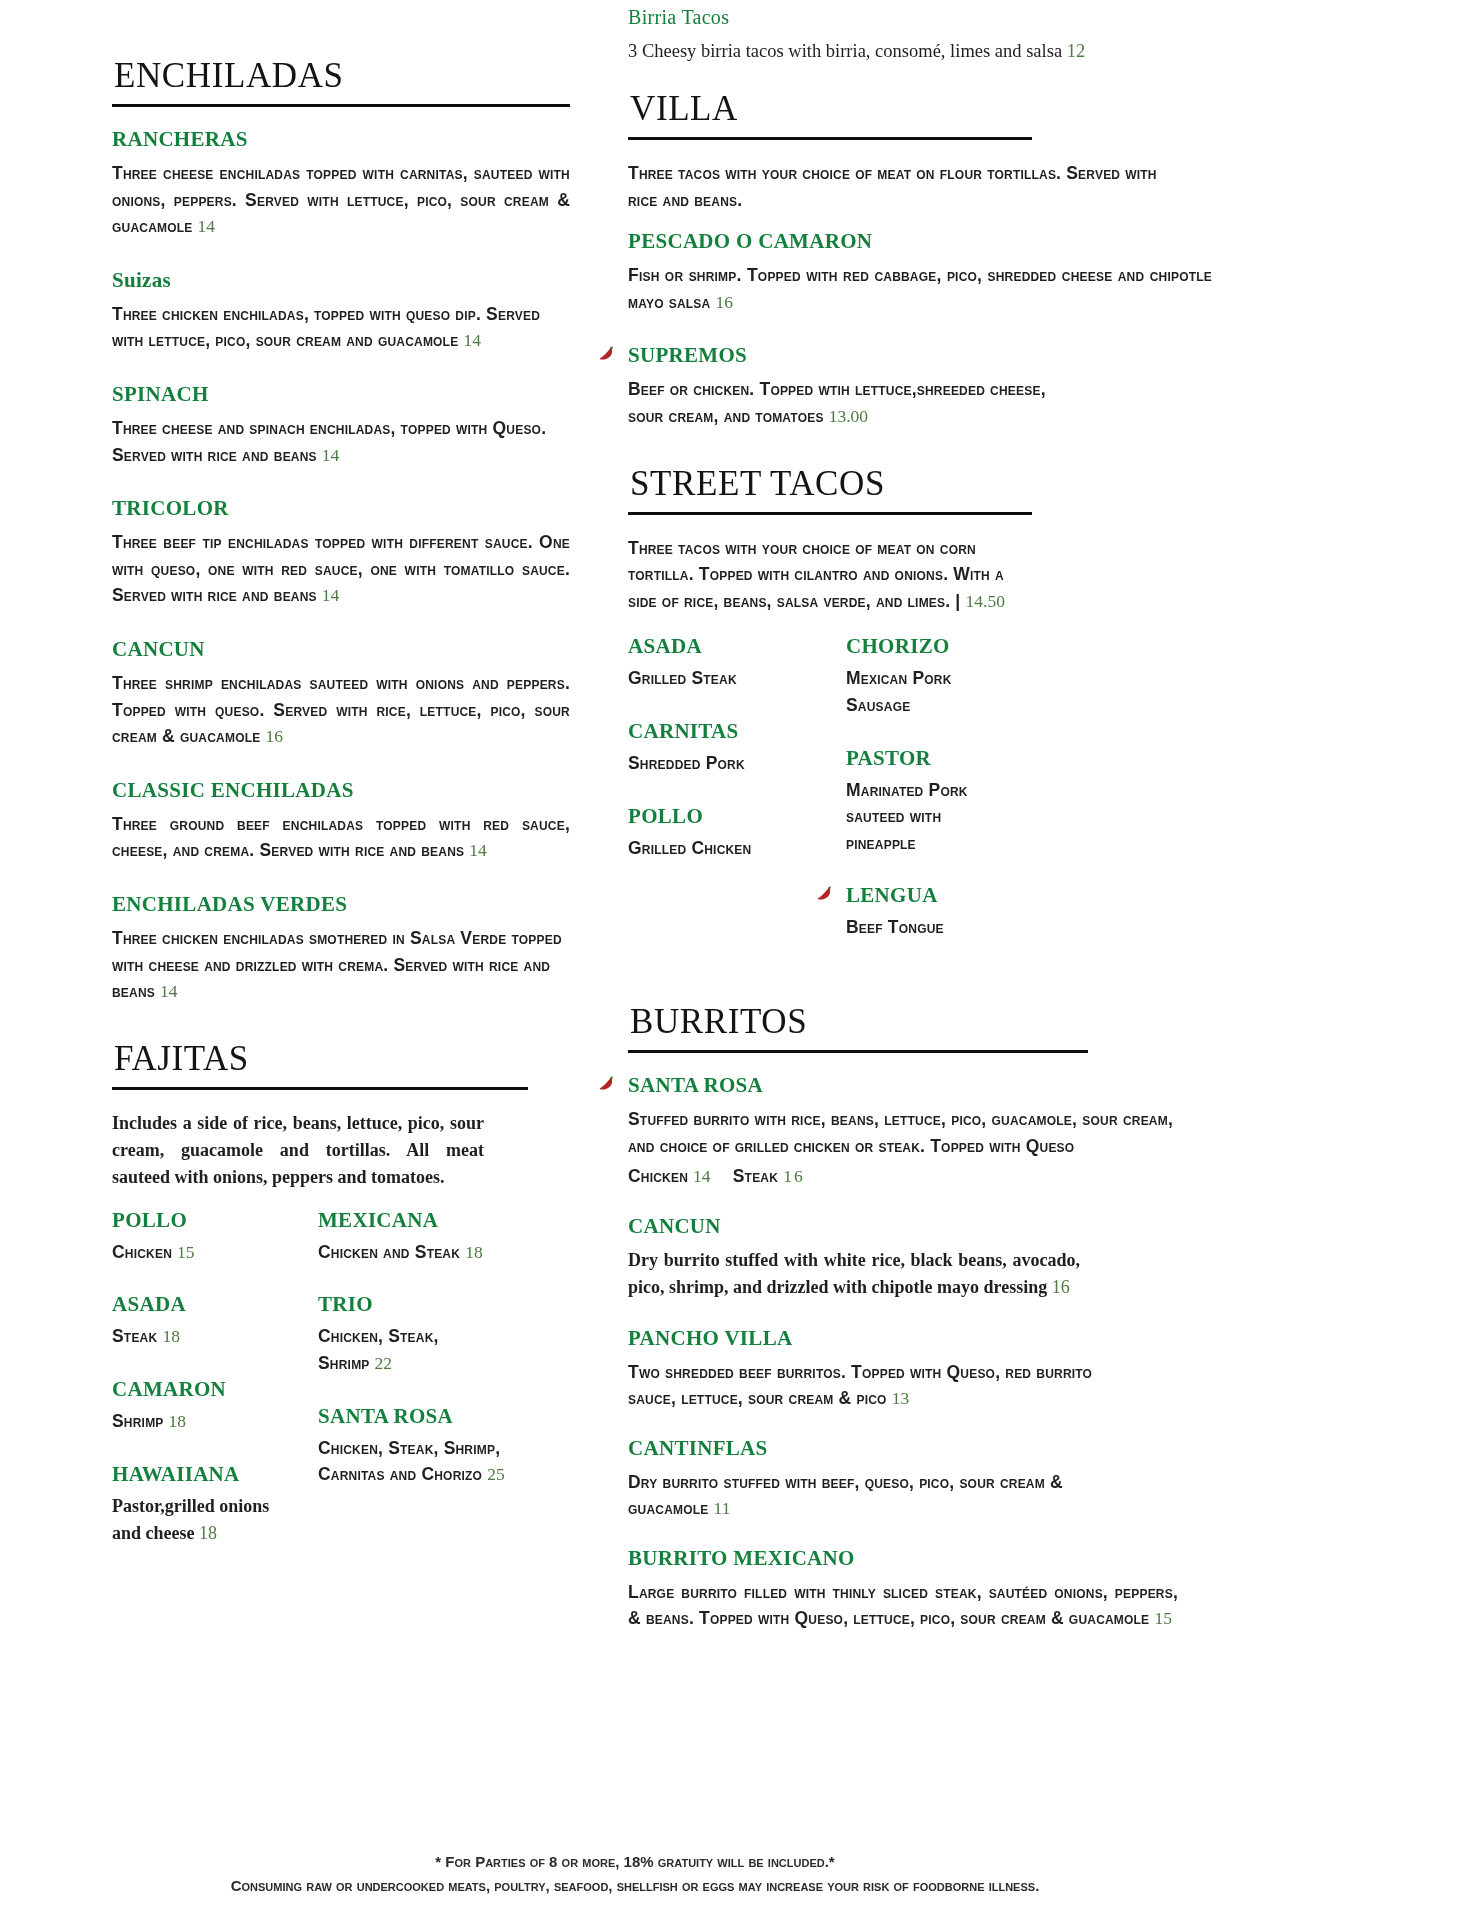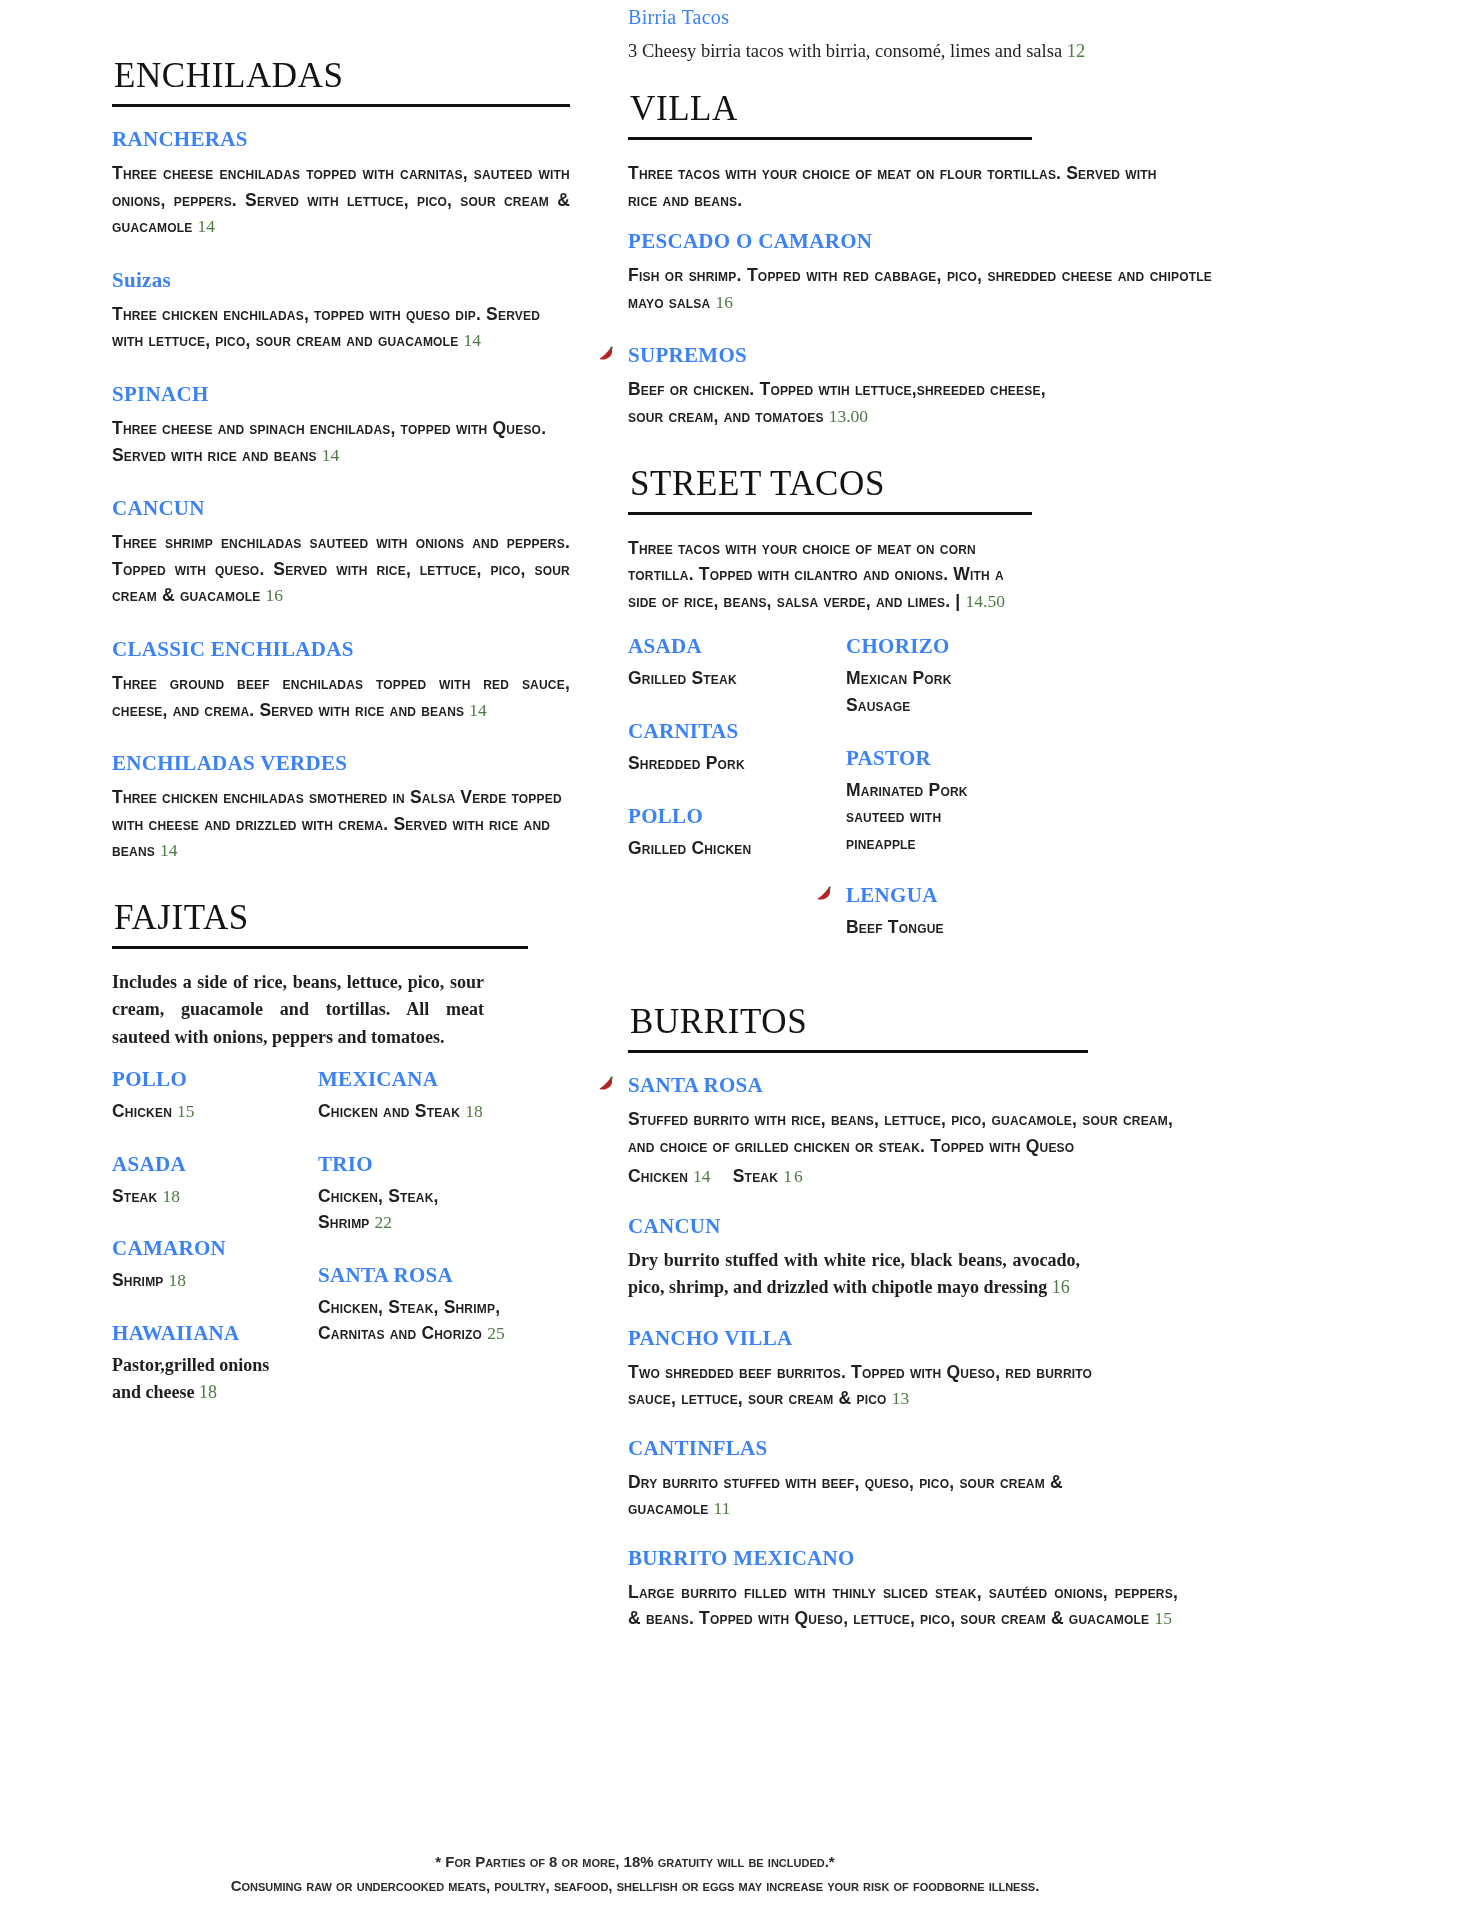--- a/index.html
+++ b/index.html
@@ -14,21 +14,21 @@
   .section-title{
     font-family:"Liberation Serif",serif;font-size:35px;font-weight:400;color:#141414;
     letter-spacing:.6px;padding:0 0 8px 2px;border-bottom:3px solid #0f0f0f;margin:34px 0 20px 0;
   }
   .section-title.first{margin-top:0}
   .section-title.mt-sm{margin-top:12px}
 
   .menu-item{margin-bottom:28px}
   .menu-item.tight{margin-bottom:24px}
   .name{
-    font-family:"Liberation Serif",serif;font-size:21px;font-weight:700;color:#3b82f6;
+    font-family:"Liberation Serif",serif;font-size:21px;font-weight:700;color:#15803d;
     letter-spacing:.3px;margin:0 0 8px 0;position:relative;
   }
   .name.light{font-weight:400;font-size:20px}
   .desc{
     margin:0;font-size:17.5px;line-height:1.52;font-weight:700;color:#1f1f1f;
     font-variant:small-caps;letter-spacing:.2px;
   }
   .desc.plain{font-variant:normal;font-family:"Liberation Serif",serif;font-size:18px;font-weight:700;letter-spacing:0}
   .desc.reg{font-variant:normal;font-family:"Liberation Serif",serif;font-size:18.5px;font-weight:400;letter-spacing:0}
   .just{text-align:justify}
@@ -78,20 +78,27 @@
   </div>
 
   <div class="menu-item">
     <h3 class="name">SPINACH</h3>
     <p class="desc">
       <span>Three cheese and spinach enchiladas, topped with Queso. Served with rice and beans</span>
       <span class="price">14</span>
     </p>
   </div>
 
+  <div class="menu-item">
+    <h3 class="name">TRICOLOR</h3>
+    <p class="desc just">
+      <span>Three beef tip enchiladas topped with different sauce. One with queso, one with red sauce, one with tomatillo sauce. Served with rice and beans</span>
+      <span class="price">14</span>
+    </p>
+  </div>
 
   <div class="menu-item">
     <h3 class="name">CANCUN</h3>
     <p class="desc just">
       <span>Three shrimp enchiladas sauteed with onions and peppers. Topped with queso. Served with rice, lettuce, pico, sour cream &amp; guacamole</span>
       <span class="price">16</span>
     </p>
   </div>
 
   <div class="menu-item">

